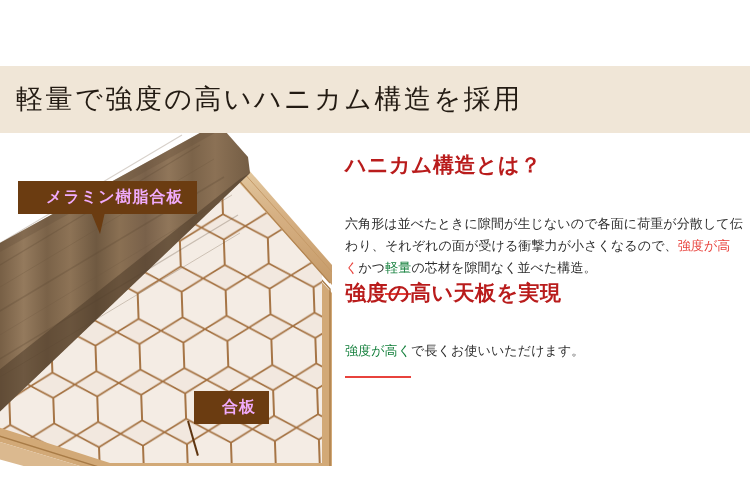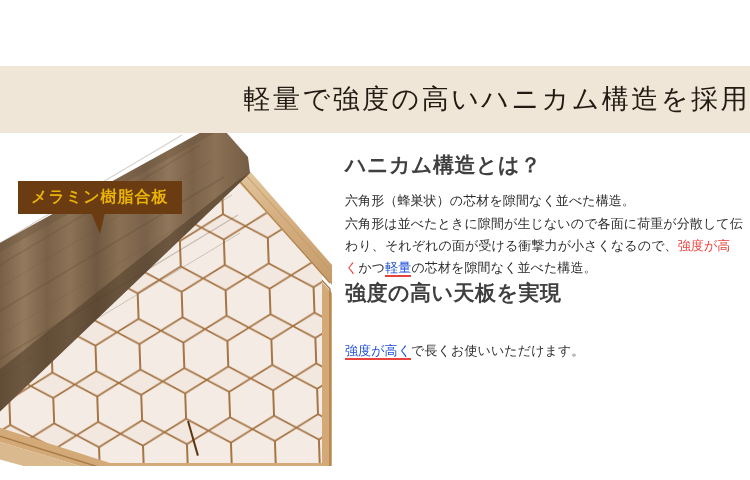--- a/index.html
+++ b/index.html
@@ -30,21 +30,21 @@
     background: #f0e6d7;
     box-sizing: border-box;
   }
   #title-text {
     position: absolute;
     left: 0;
     top: 0;
     width: 750px;
     height: 67px;
     line-height: 67px;
-    text-align: right;
+    text-align: left;
     font-family: "Liberation Serif", "DejaVu Serif", serif;
     font-size: 27px;
     letter-spacing: 2.5px;
     color: #231b13;
     white-space: nowrap;
     padding-left: 16px;
     box-sizing: border-box;
   }
 
   
@@ -61,25 +61,25 @@
     position: absolute;
     left: 0;
     top: 0;
     display: block;
   }
 
   
   .callout {
     position: absolute;
     background: #6b3c11;
-    color: #eab308;
+    color: #f0abfc;
     font-size: 16px;
     font-weight: bold;
     letter-spacing: 1px;
-    padding: 7px 13px 8px 13px;
+    padding: 7px 13px 8px 28px;
     white-space: nowrap;
     line-height: 1.1;
     box-sizing: border-box;
   }
   #callout-melamine {
     left: 18px;
     top: 181px;
   }
   #callout-honeycomb {
     left: 139px;
@@ -120,39 +120,39 @@
   
   #text-column {
     position: absolute;
     left: 345px;
     top: 152px;
     width: 398px;
   }
   .section-heading {
     font-size: 21px;
     font-weight: bold;
-    color: #404040;
+    color: #b91c1c;
     letter-spacing: 0.5px;
     margin: 0 0 13px 0;
     line-height: 1.2;
   }
   .body-text {
     font-size: 13px;
     color: #2e2e2e;
     line-height: 1.72;
     letter-spacing: 0.1px;
     margin: 0;
   }
   .hl {
     color: #e8423c;
   }
   .hl-underline {
-    color: #1d4ed8;
+    color: #15803d;
     border-bottom: 2px solid #e8423c;
-    padding-bottom: 0px;
+    padding-bottom: 18px;
   }
   #section-two {
   }
 </style>
 </head>
 <body>
 
 <div id="page">
 
   <div id="title-banner">
@@ -226,27 +226,28 @@
     </svg>
 
     <div id="pointer-honeycomb" class="pointer-line"></div>
 
   </div>
 
   <div id="callout-melamine" class="callout">メラミン樹脂合板</div>
   <div id="tail-melamine" class="callout-tail"></div>
 
 
+  <div id="callout-plywood" class="callout">合板</div>
 
   <div id="text-column">
 
     <div id="section-one">
       <h2 class="section-heading">ハニカム構造とは？</h2>
       <p class="body-text">
-        <span>六角形（蜂巣状）の芯材を隙間なく並べた構造。</span><br>
+        <br>
         <span>六角形は並べたときに隙間が生じないので各面に荷重が分散して伝わり、それぞれの面が受ける衝撃力が小さくなるので、</span><span class="hl">強度が高く</span><span>かつ</span><span class="hl-underline">軽量</span><span>の芯材を隙間なく並べた構造。</span>
       </p>
     </div>
 
     <div id="section-two">
       <h2 class="section-heading">強度の高い天板を実現</h2>
       <p class="body-text">
         <br>
         <span class="hl-underline">強度が高く</span><span>で長くお使いいただけます。</span>
       </p>

